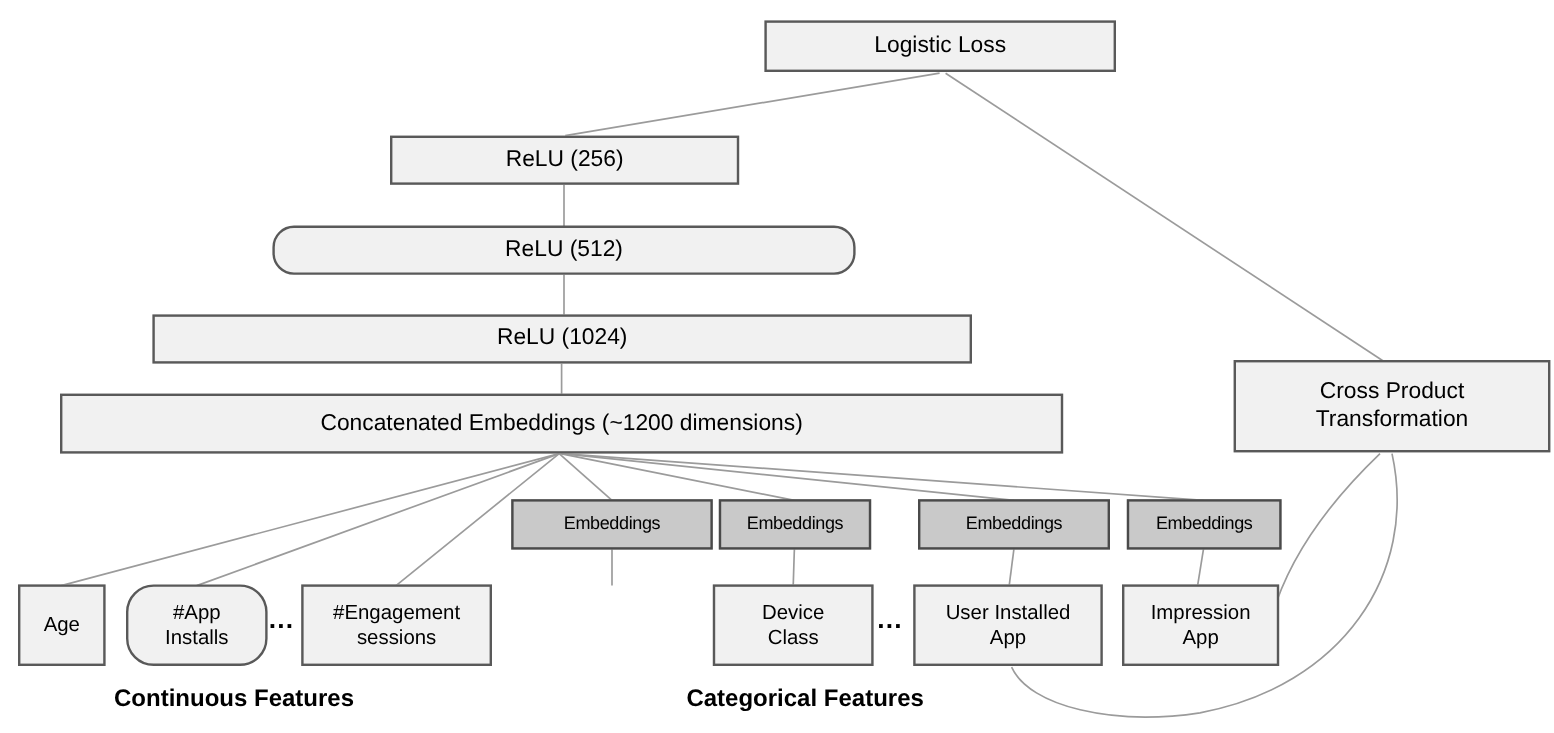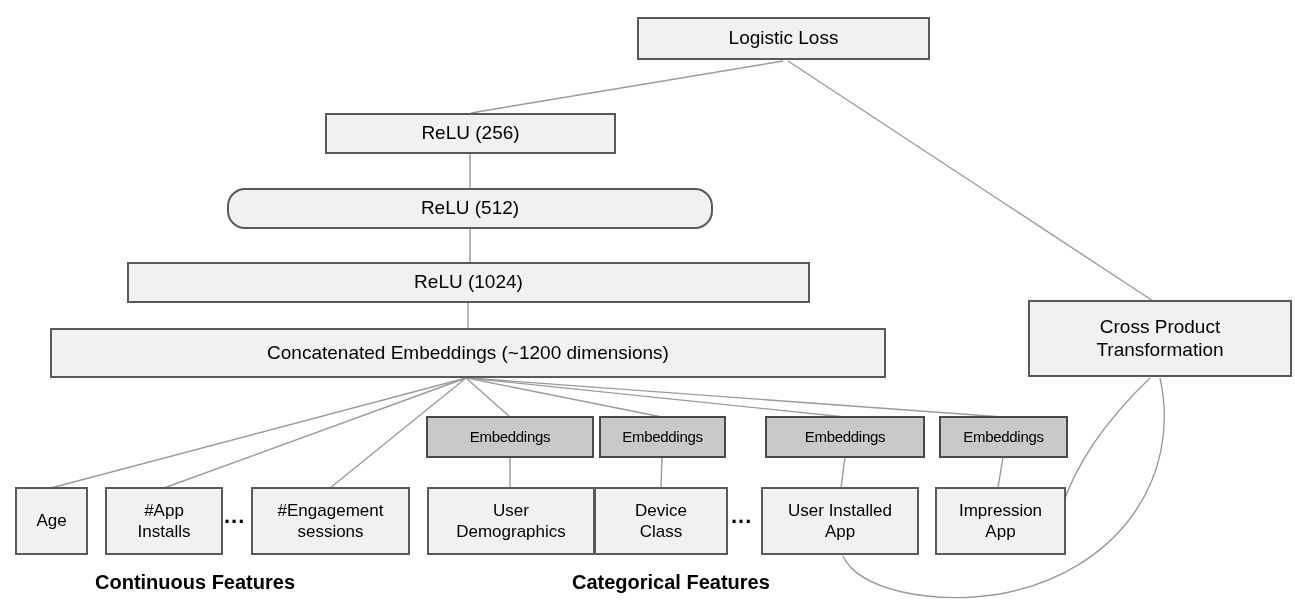--- a/index.html
+++ b/index.html
@@ -94,27 +94,25 @@
 
   <div class="box" style="left:1028px; top:300px; width:264px; height:77px;">Cross Product
 Transformation</div>
 
   <div class="box gray" style="left:426px; top:416px; width:168px; height:42px;">Embeddings</div>
   <div class="box gray" style="left:599px; top:416px; width:127px; height:42px;">Embeddings</div>
   <div class="box gray" style="left:765px; top:416px; width:160px; height:42px;">Embeddings</div>
   <div class="box gray" style="left:939px; top:416px; width:129px; height:42px;">Embeddings</div>
 
   <div class="box feature" style="left:15px; top:487px; width:73px; height:68px;text-align:right;">Age</div>
-  <div class="box feature" style="left:105px; top:487px; width:118px; height:68px;">#App
+  <div class="box feature" style="left:105px; top:487px; width:118px; height:68px;border-radius:23px;">#App
 Installs</div>
   <div class="ellipsis" style="left:224px; top:503px;">...</div>
   <div class="box feature" style="left:251px; top:487px; width:159px; height:68px;">#Engagement
 sessions</div>
-  <div class="box feature" style="left:427px; top:487px; width:168px; height:68px;">User
-Demographics</div>
   <div class="box feature" style="left:594px; top:487px; width:134px; height:68px;">Device
 Class</div>
   <div class="ellipsis" style="left:731px; top:503px;">...</div>
   <div class="box feature" style="left:761px; top:487px; width:158px; height:68px;">User Installed
 App</div>
   <div class="box feature" style="left:935px; top:487px; width:131px; height:68px;">Impression
 App</div>
 
   <div class="section-label" style="left:95px; top:571px;">Continuous Features</div>
   <div class="section-label" style="left:572px; top:571px;">Categorical Features</div>

